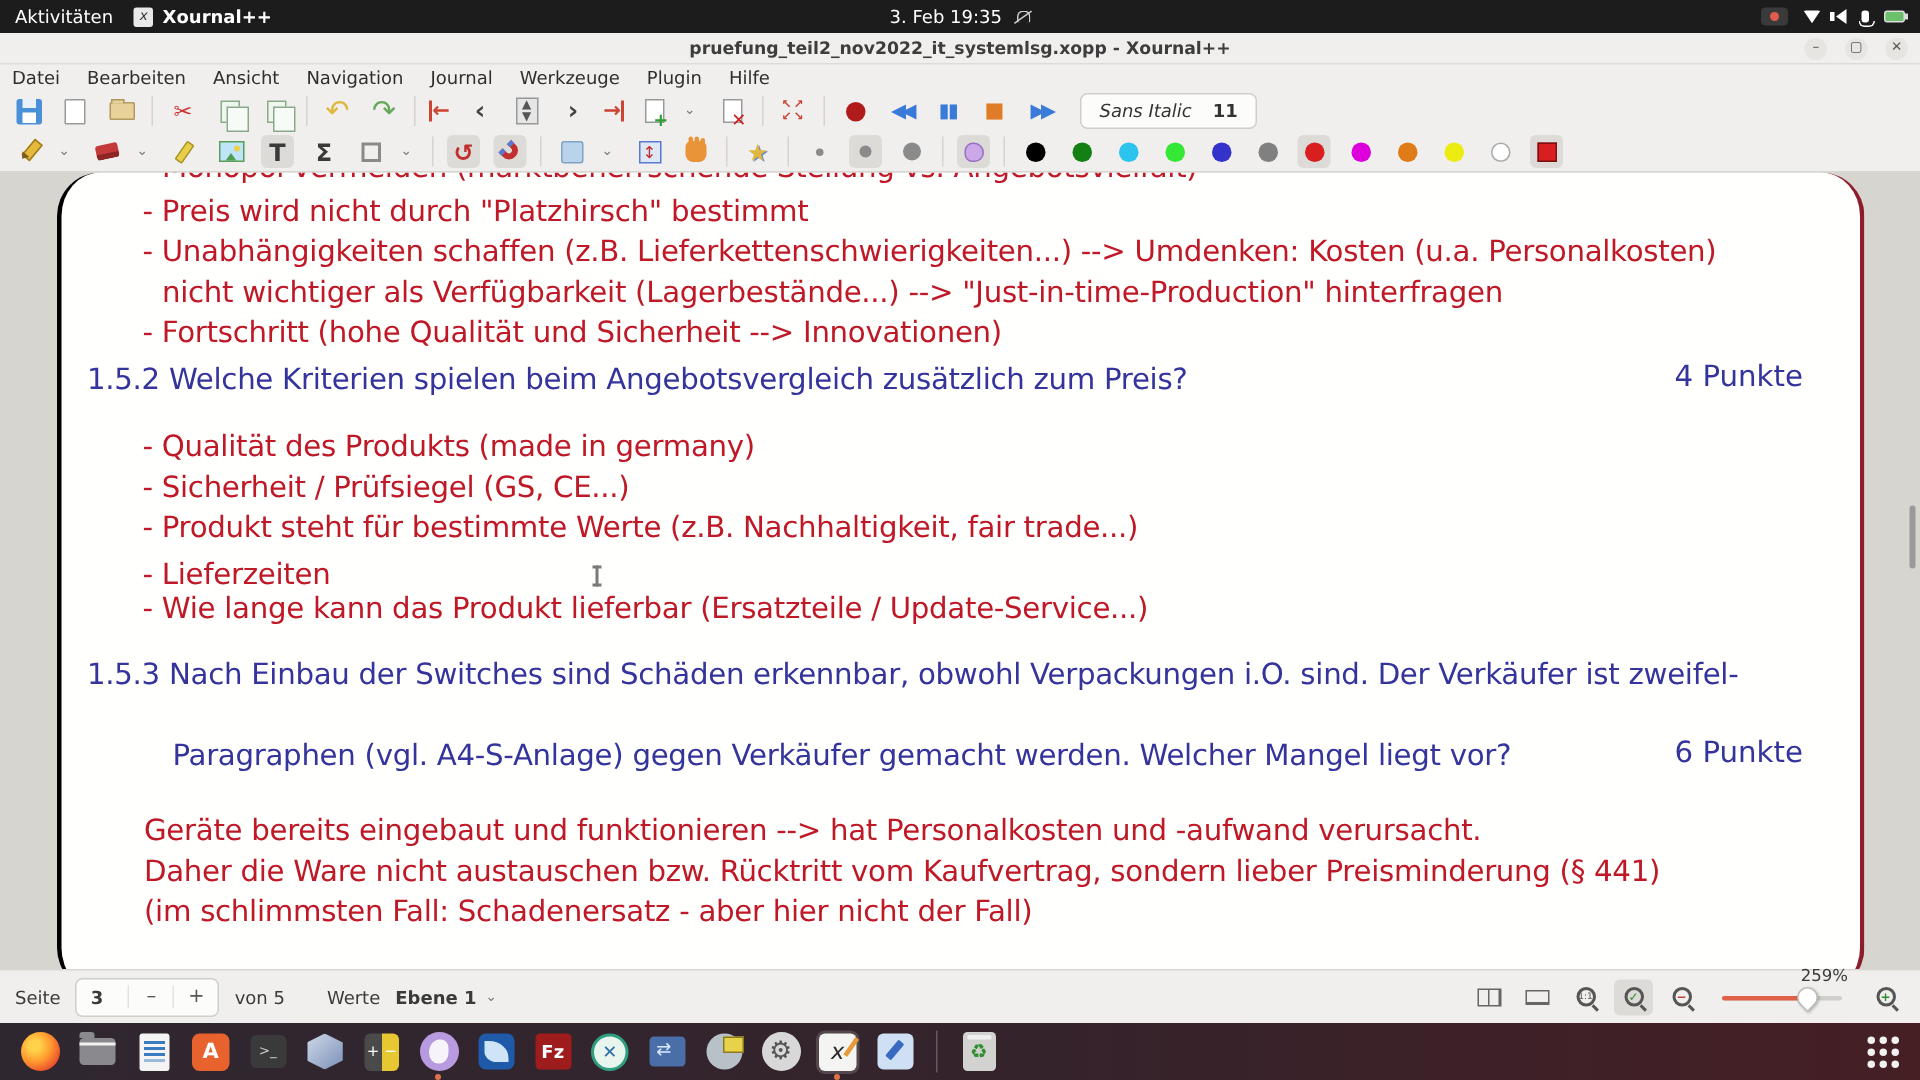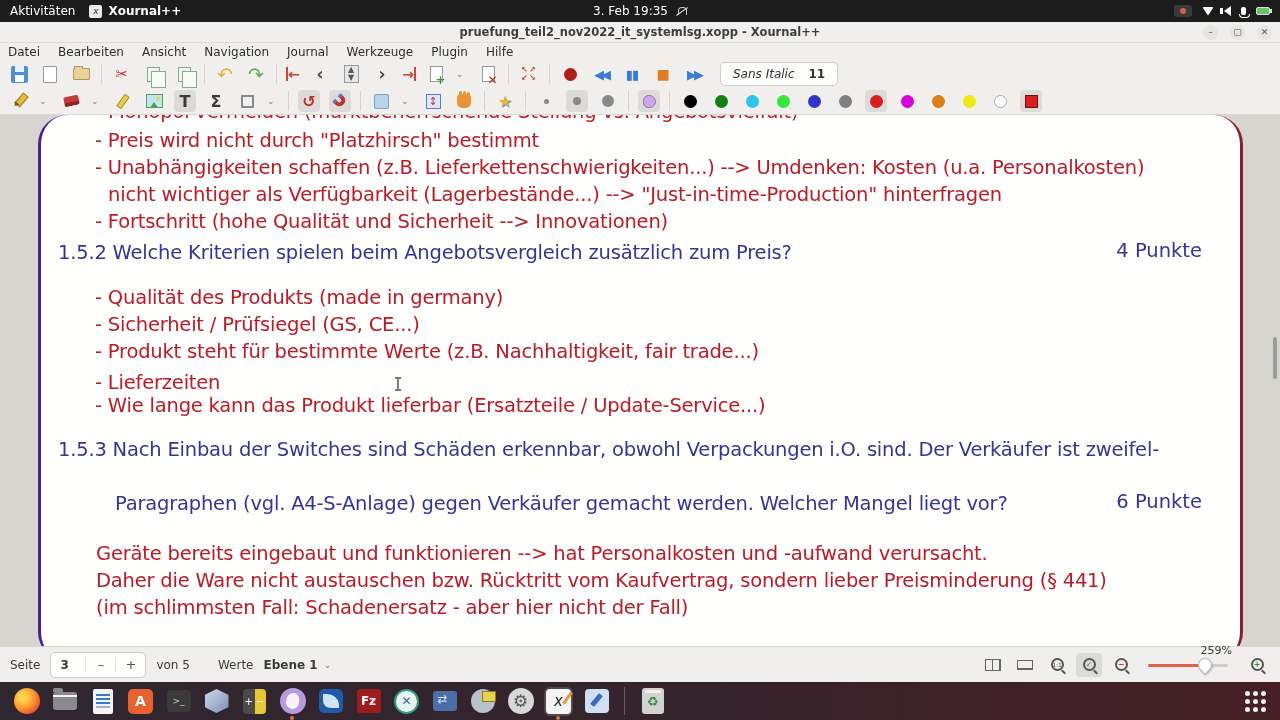--- a/index.html
+++ b/index.html
@@ -85,21 +85,21 @@
   .hand:before { content:""; position:absolute; top:-3px; left:2px; width:3px; height:5px; background:#e8953a; border-radius:2px; box-shadow:4px 0 0 #e8953a, 8px 1px 0 #e8953a; }
   .starpen { color:#e0b73e; font-size:16px; text-shadow:1px 1px 0 #6a8ac0; }
   .dot { border-radius:50%; background:#8a8a8a; }
   .blob { width:13px; height:13px; border-radius:50% 60% 55% 45%; background:#cba8e8; border:1px solid #9a6ec2; }
   .cdot { width:13px; height:13px; border-radius:50%; }
   .cdot.white { border:1px solid #aaa; background:#fff; }
   .csquare { width:13px; height:13px; background:#d81e1e; border:1px solid #7a0f0f; }
 
   
   .docarea { position:absolute; top:115px; left:0; width:1280px; height:531px; background:#d6d5d0; overflow:hidden; }
-  .page { position:absolute; left:38px; top:0; width:1205px; height:546px; background:#fffffd; border-left:3px solid #4c1d95; border-right:3px solid #8c1d2a; overflow:hidden;border-radius:29px; }
+  .page { position:absolute; left:38px; top:0; width:1205px; height:546px; background:#fffffd; border-left:3px solid #000000; border-right:3px solid #8c1d2a; overflow:hidden;border-radius:29px; }
   .docline { position:absolute; font-size:19.5px; line-height:27px; white-space:nowrap; letter-spacing:-0.2px; }
   .red { color:#bf1826; }
   .blue { color:#34349c; }
   .pts { position:absolute; font-size:19.5px; }
   .ibeam { position:absolute; left:356px; top:262px; width:2px; height:14px; background:#7a7a7a; }
   .ibeam:before,.ibeam:after { content:""; position:absolute; left:-2px; width:6px; height:2px; background:#7a7a7a; }
   .ibeam:after { bottom:0; }
   .vscroll { position:absolute; right:3px; top:222px; width:4px; height:42px; background:#9a9a9a; border-radius:2px; }
 
   

